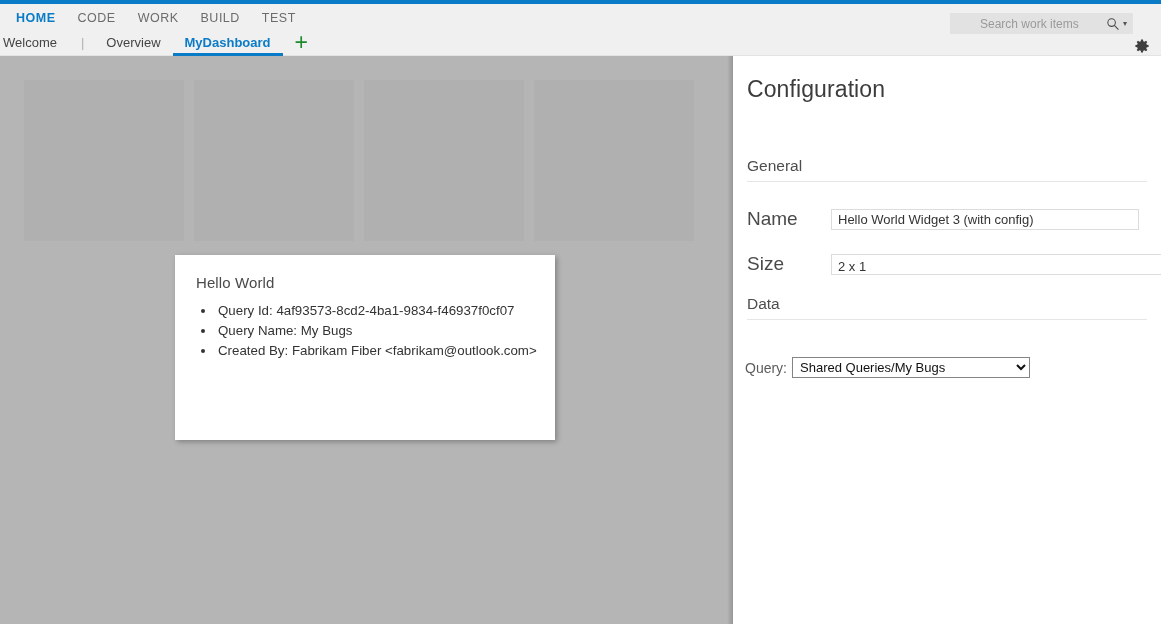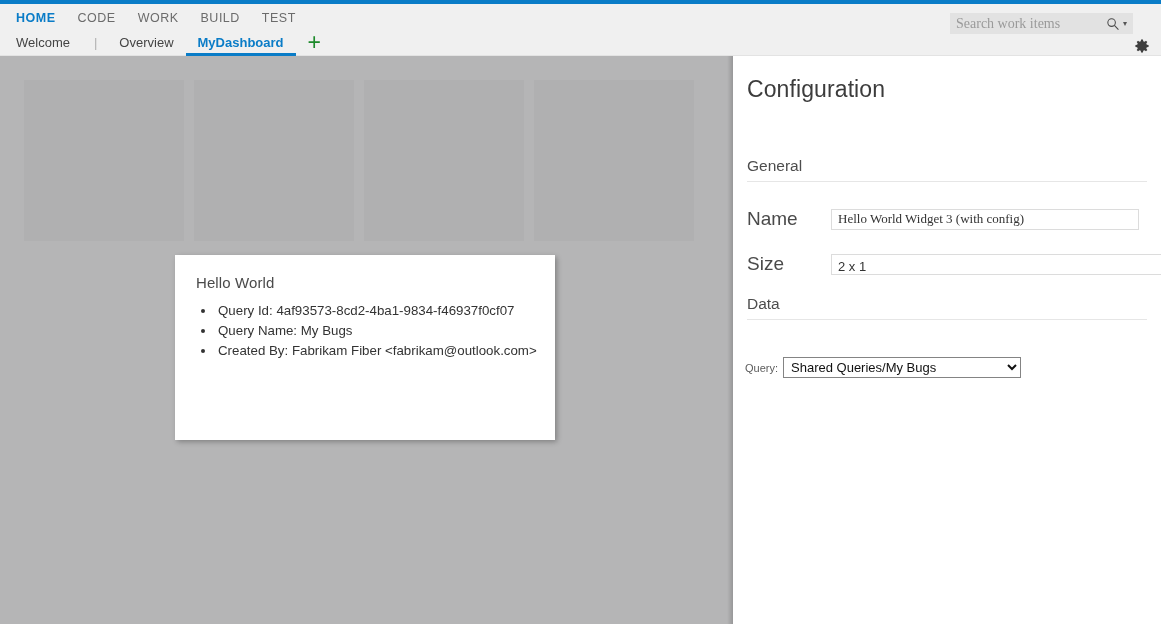--- a/index.html
+++ b/index.html
@@ -71,21 +71,21 @@
     font-size: 13px;
     color: #444;
     padding: 0 12px;
     cursor: pointer;
     white-space: nowrap;
     position: relative;
     line-height: 21px;
     height: 24px;
     box-sizing: border-box;
   }
-  .level2 .l2item.first { padding-left: 16px; padding-right: 14px;}
+  .level2 .l2item.first { padding-left: 3px; padding-right: 14px;}
   .level2 .sep {
     color: #b0b0b0;
     font-size: 13px;
     padding: 0 10px;
     line-height: 21px;
   }
   .level2 .l2item.active {
     color: #0a7cc7;
     font-weight: bold;
     border-bottom: 3px solid #0a7cc7;
@@ -107,27 +107,28 @@
     width: 183px; height: 21px;
     background: #e2e2e2;
     display: flex;
     align-items: center;
     box-sizing: border-box;
   }
   .search-input {
     border: 0;
     outline: 0;
     background: transparent;
-    font-family: Liberation Serif, serif;
-    font-size: 14px;
+    font-family: Liberation Sans, sans-serif;
+    font-size: 12px;
     color: #555;
     padding: 0 6px;
     flex: 1;
     min-width: 0;
     height: 19px;
+    margin-left: 24px;
   }
   .search-input::placeholder { color: #9a9a9a; }
   .search-icon {
     width: 18px; height: 18px;
     display: flex; align-items: center; justify-content: center;
     cursor: pointer;
   }
   .search-caret {
     font-size: 8px;
     color: #555;
@@ -238,21 +239,21 @@
   .field-label {
     width: 84px;
     font-size: 19px;
     color: #4a4a4a;
   }
   .text-input {
     width: 308px;
     height: 21px;
     box-sizing: border-box;
     border: 1px solid #dcdcdc;
-    font-family: Liberation Serif, serif;
+    font-family: Liberation Sans, sans-serif;
     font-size: 13px;
     color: #333;
     padding: 0 6px;
     outline: none;
     background: #fff;
   }
   .combo {
     position: relative;
     width: 371px;
     height: 21px;
@@ -277,21 +278,21 @@
   }
 
   #row-query {
     position: absolute;
     left: 745px;
     top: 357px;
     display: flex;
     align-items: center;
   }
   #row-query .qlabel {
-    font-size: 11px;
+    font-size: 14px;
     color: #5c5c5c;
     padding-right: 5px;
   }
   .native-select {
     font-family: "Liberation Sans", sans-serif;
     font-size: 13px;
     color: #111;
     height: 21px;
     padding: 0 2px 0 3px;
     border: 1px solid #848484;

